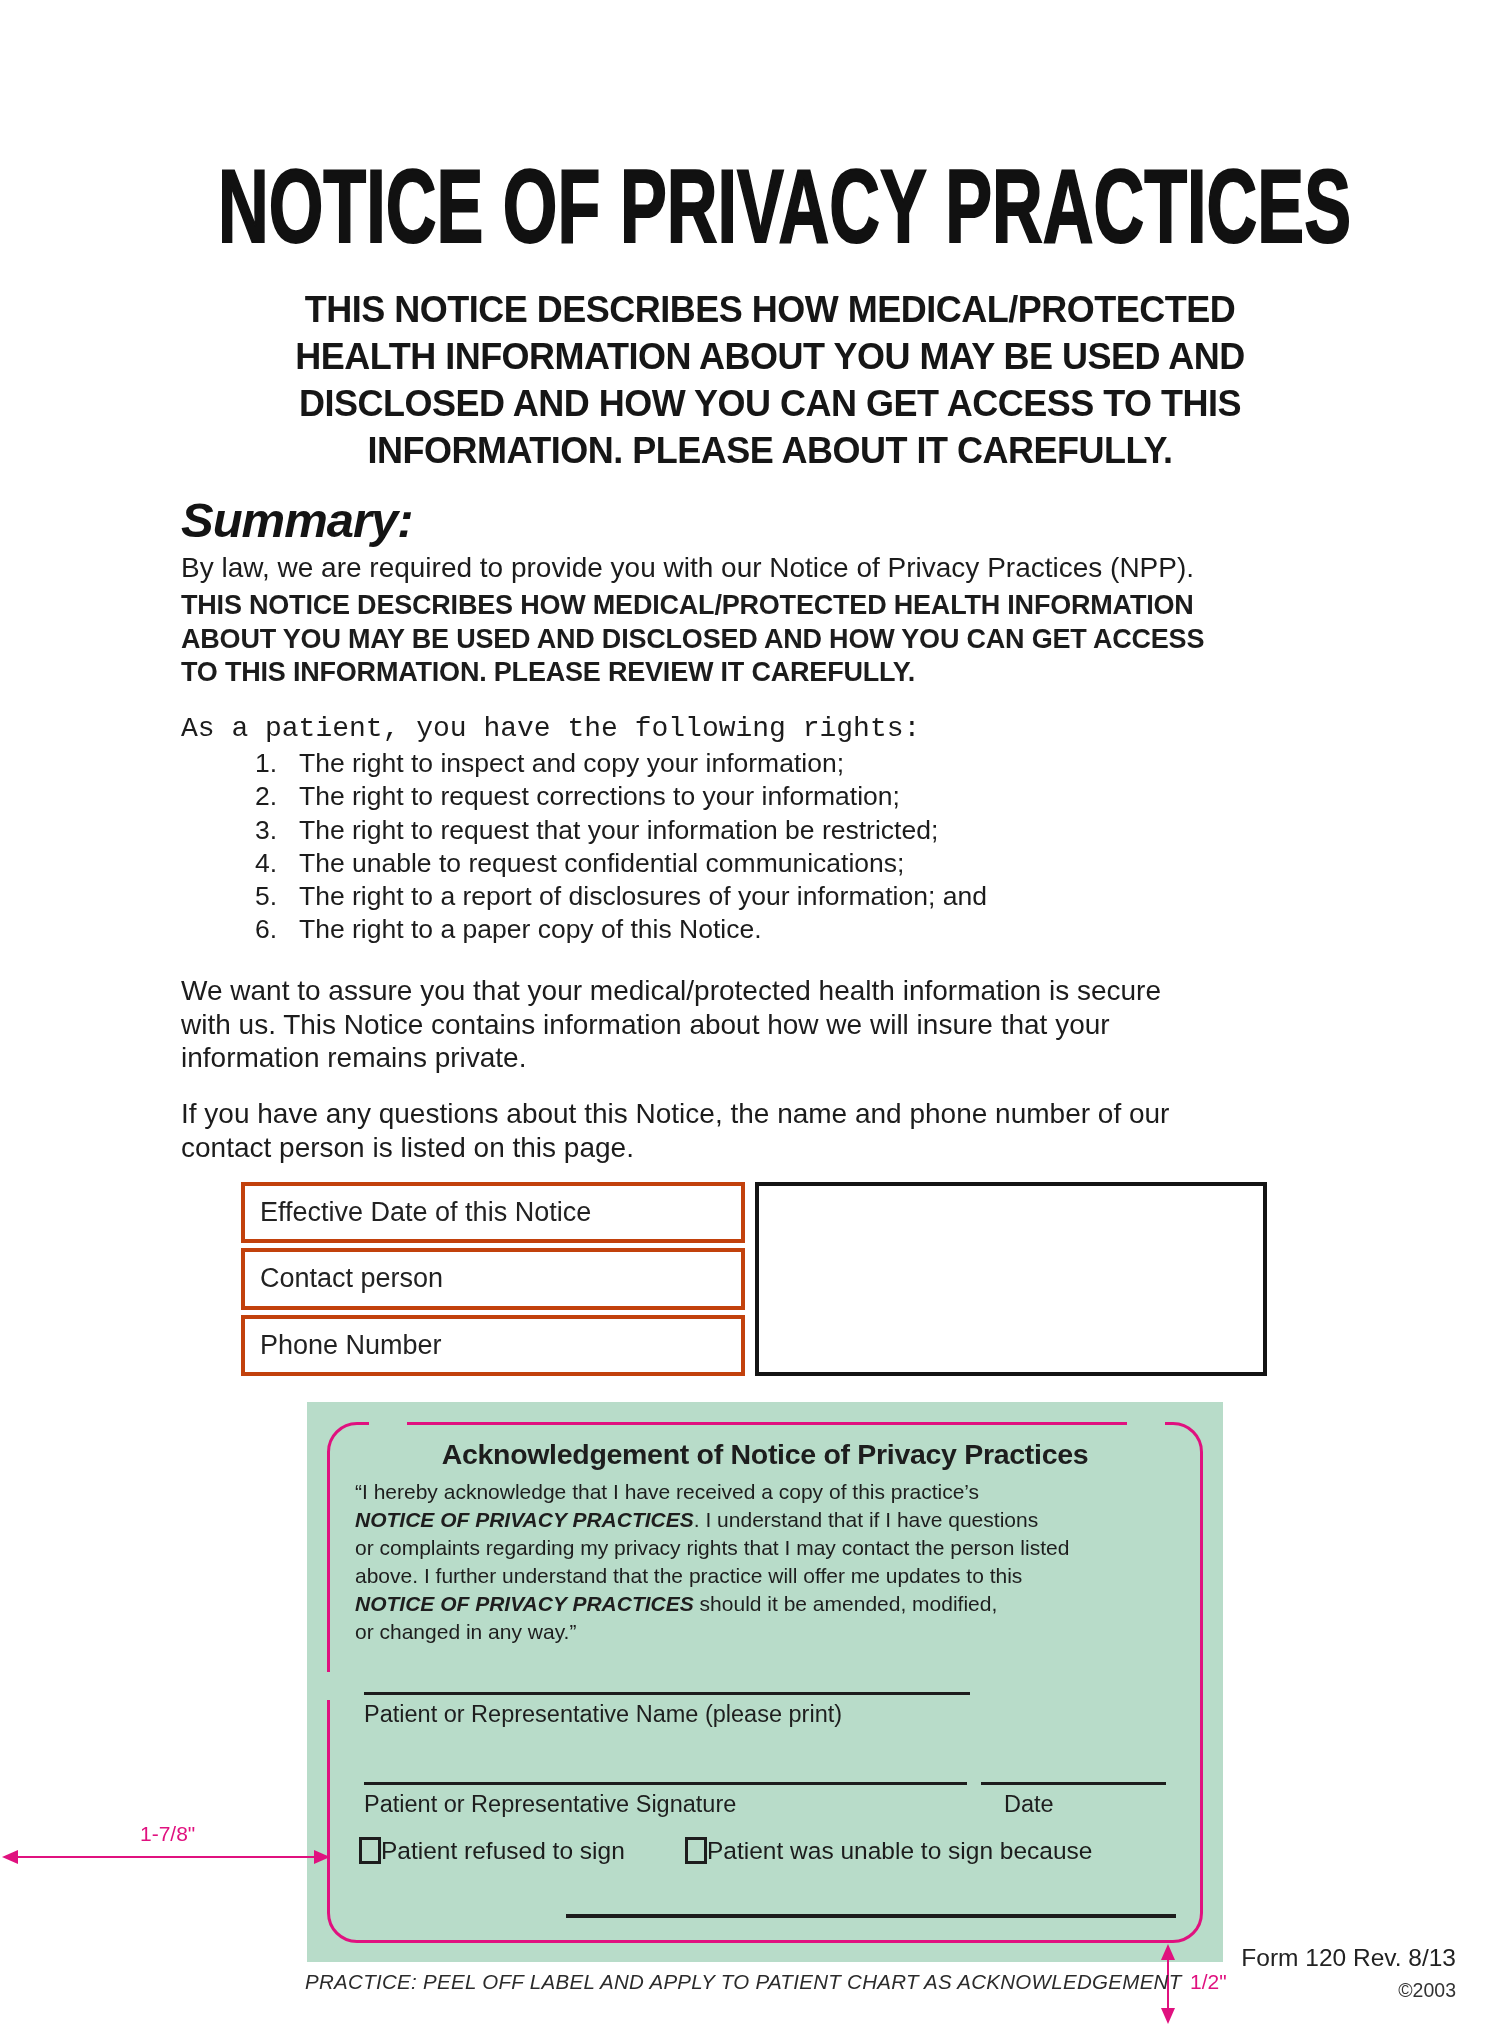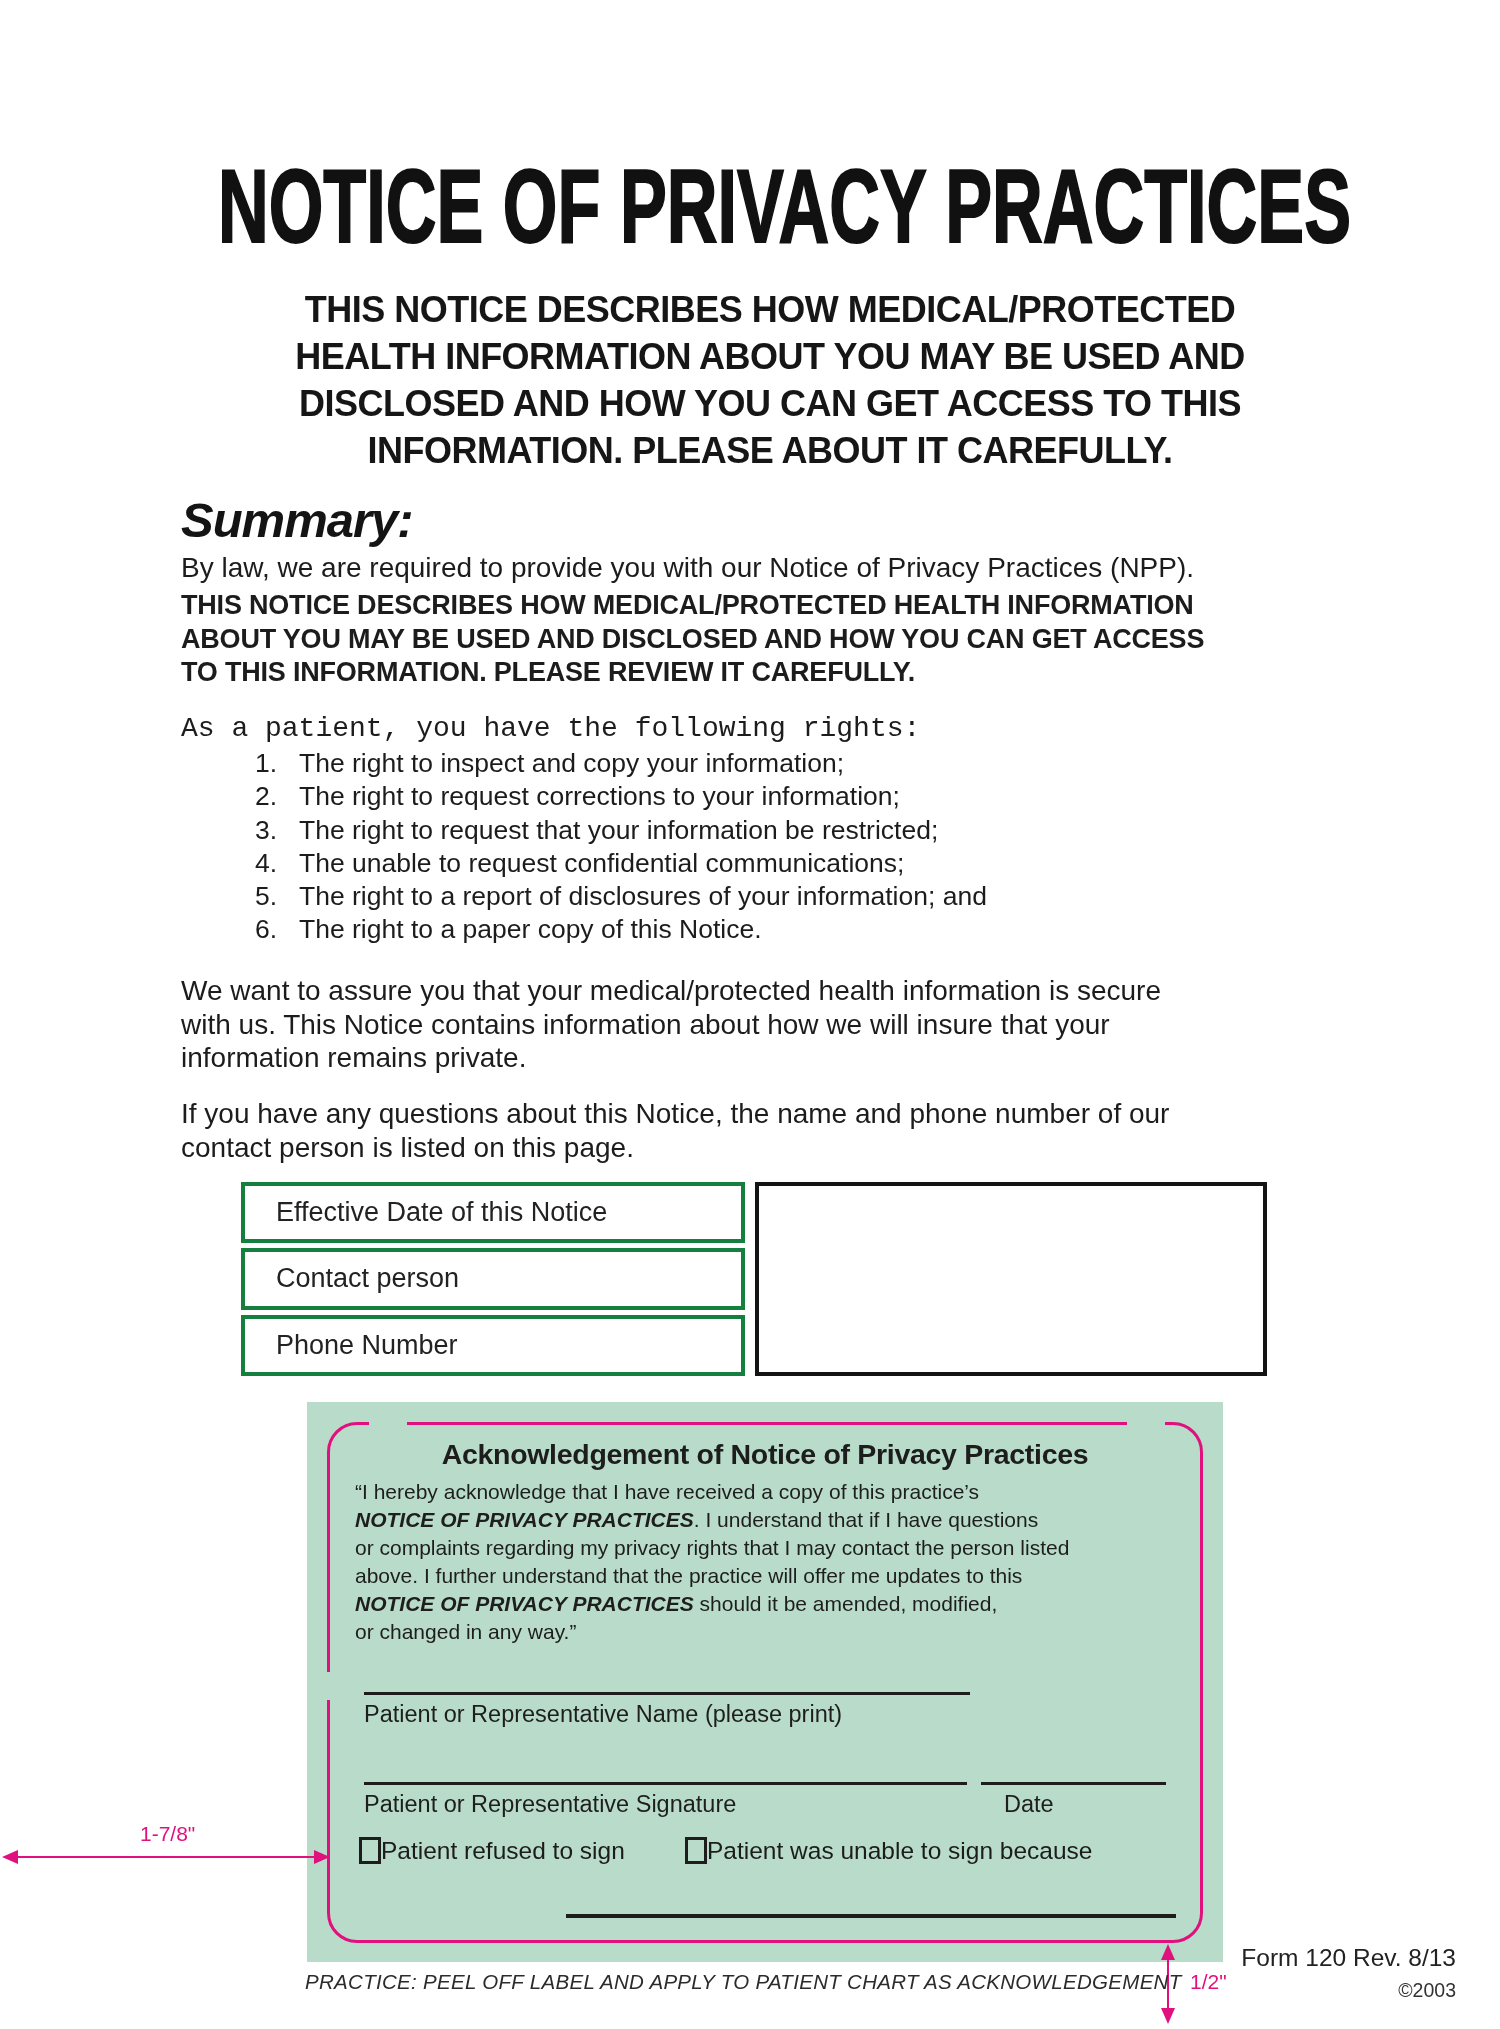--- a/index.html
+++ b/index.html
@@ -37,22 +37,22 @@
   .rights-row .txt { margin-left:22px; }
   .secure-para { top:974px; }
   .questions-para { top:1097px; }
   
   .contact-table {
     position:absolute; left:241px; top:1182px; width:1026px; height:194px;
     display:grid; grid-template-columns:504px 1fr; grid-template-rows:1fr 1fr 1fr;
     column-gap:10px; row-gap:5px;
   }
   .ct-label {
-    border:4px solid #15803d; display:flex; align-items:center;
-    padding-left:31px; font-size:27px; color:#222;
+    border:4px solid #c2410c; display:flex; align-items:center;
+    padding-left:15px; font-size:27px; color:#222;
   }
   .ct-value { grid-column:2; grid-row:1 / 4; border:4px solid #141414; background:#fff; }
   
   .green-box {
     position:absolute; left:307px; top:1402px; width:916px; height:560px;
     background:#b8dcc9;
   }
   .pink-frame {
     position:absolute; left:20px; top:20px; width:876px; height:521px;
     border:3px solid #e0117f; border-radius:30px;

